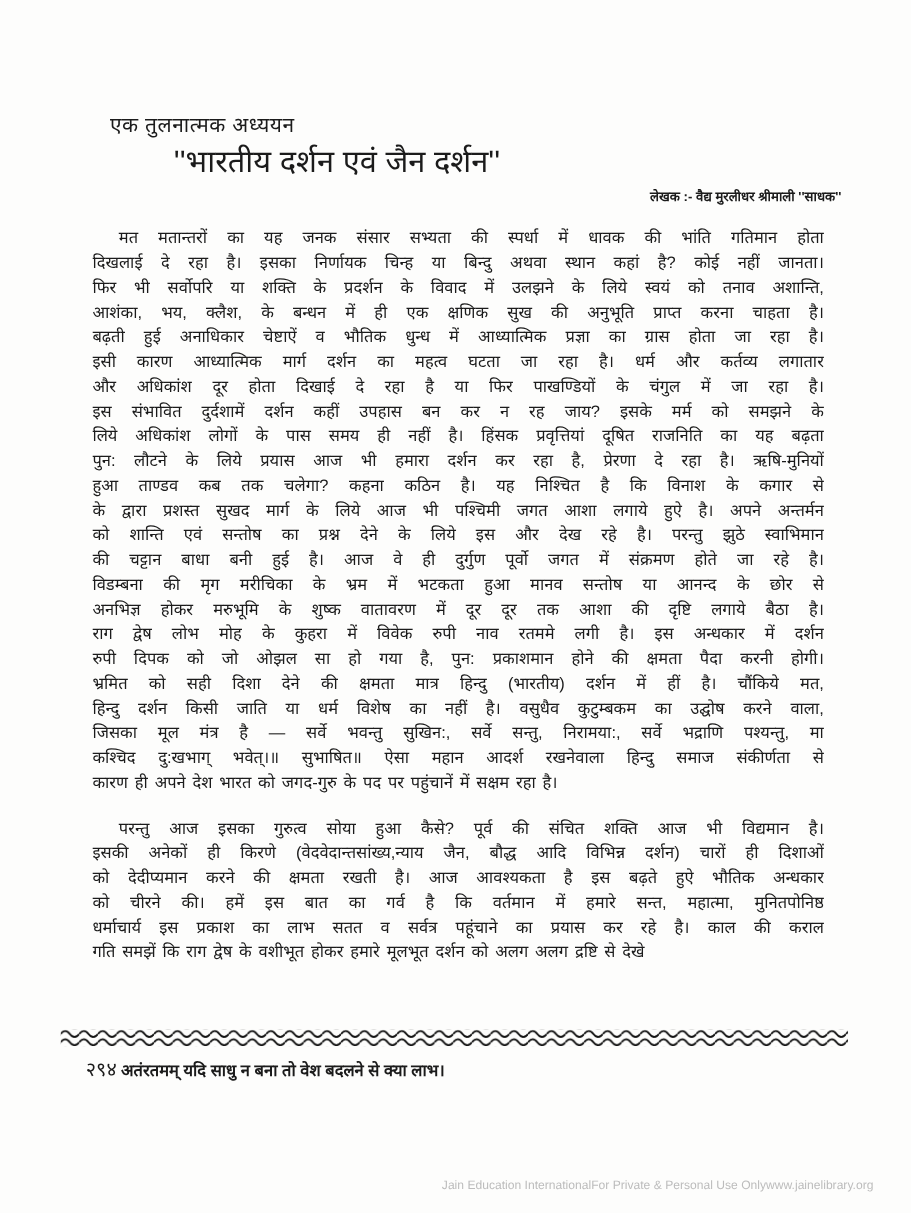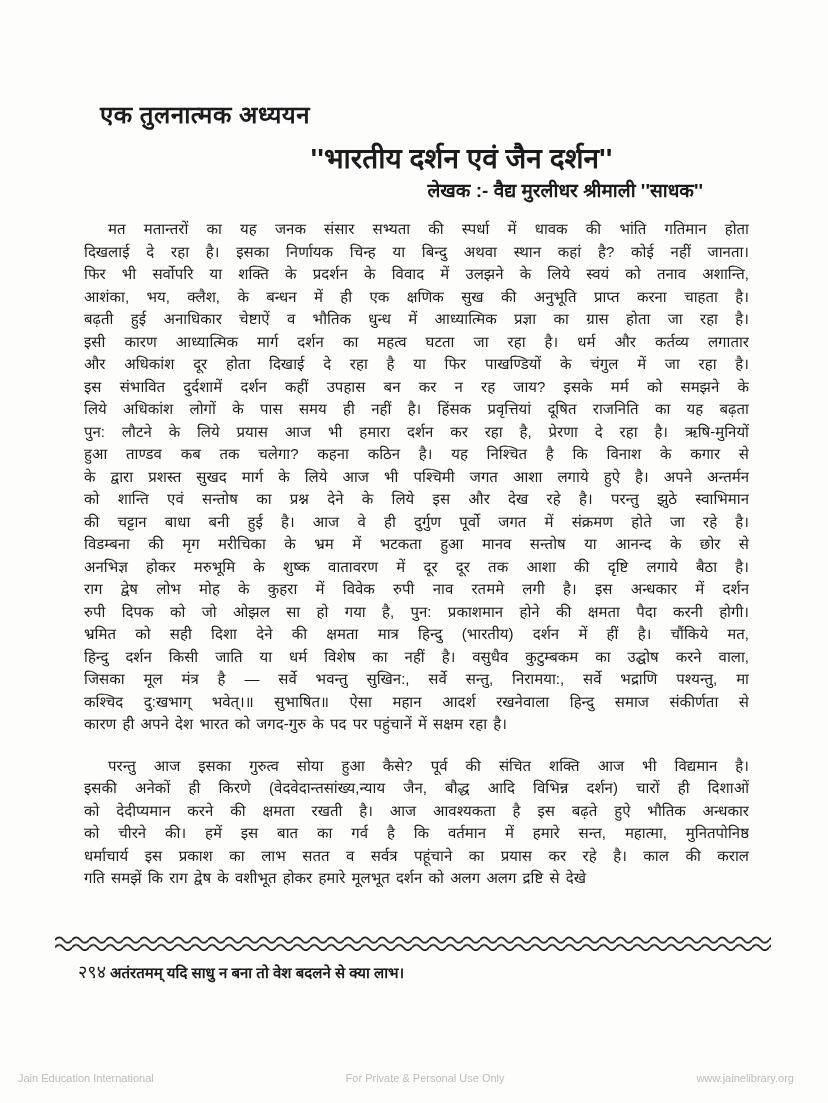--- a/index.html
+++ b/index.html
@@ -13,32 +13,31 @@
   .page{
     position:relative;width:828px;height:1103px;
     background:#fdfdfc;
   }
   .content{
     position:absolute;left:68px;top:0;width:697px;
   }
   .heading{
     margin-top:102px;
     padding-left:32px;
-    font-size:24px;font-weight:bold;line-height:26px;
+    font-size:19px;font-weight:normal;line-height:26px;
     letter-spacing:0.5px;
   }
   .title{
-    margin-top:12px;margin-left:90px;
-    text-align:center;
-    font-size:28px;font-weight:bold;line-height:38px;
+    margin-top:0;margin-left:90px;
+    font-size:28px;font-weight:normal;line-height:38px;
   }
   .byline{
-    margin-top:2px;margin-right:62px;
+    margin-top:2px;
     text-align:right;
-    font-size:19px;font-weight:bold;line-height:22px;
+    font-size:12px;font-weight:bold;line-height:22px;
   }
   .bodytext{margin-top:9px;}
   .para{margin:16px;}
   .para + .para{margin-top:19px;}
   .tline{
     font-size:15px;font-weight:500;
     height:22.5px;line-height:22.5px;
     overflow:hidden;
     text-align:justify;text-align-last:justify;
     word-spacing:2px;
@@ -55,21 +54,21 @@
   .pagenum{
     position:absolute;left:78px;top:0;
     font-size:18px;font-weight:500;
   }
   .aphorism{
     position:absolute;left:110px;width:660px;top:3px;
     font-size:15px;font-weight:bold;
   }
   .bottombar{
     position:absolute;left:0;top:1072px;width:812px;
-    display:flex;justify-content:space-between;
+    display:flex;justify-content:flex-end;
     padding:0 18px;box-sizing:border-box;
     font-size:11px;color:#bcbcbc;
   }
 </style>
 </head>
 <body>
 
 <div class="page">
 
   <div class="content">

